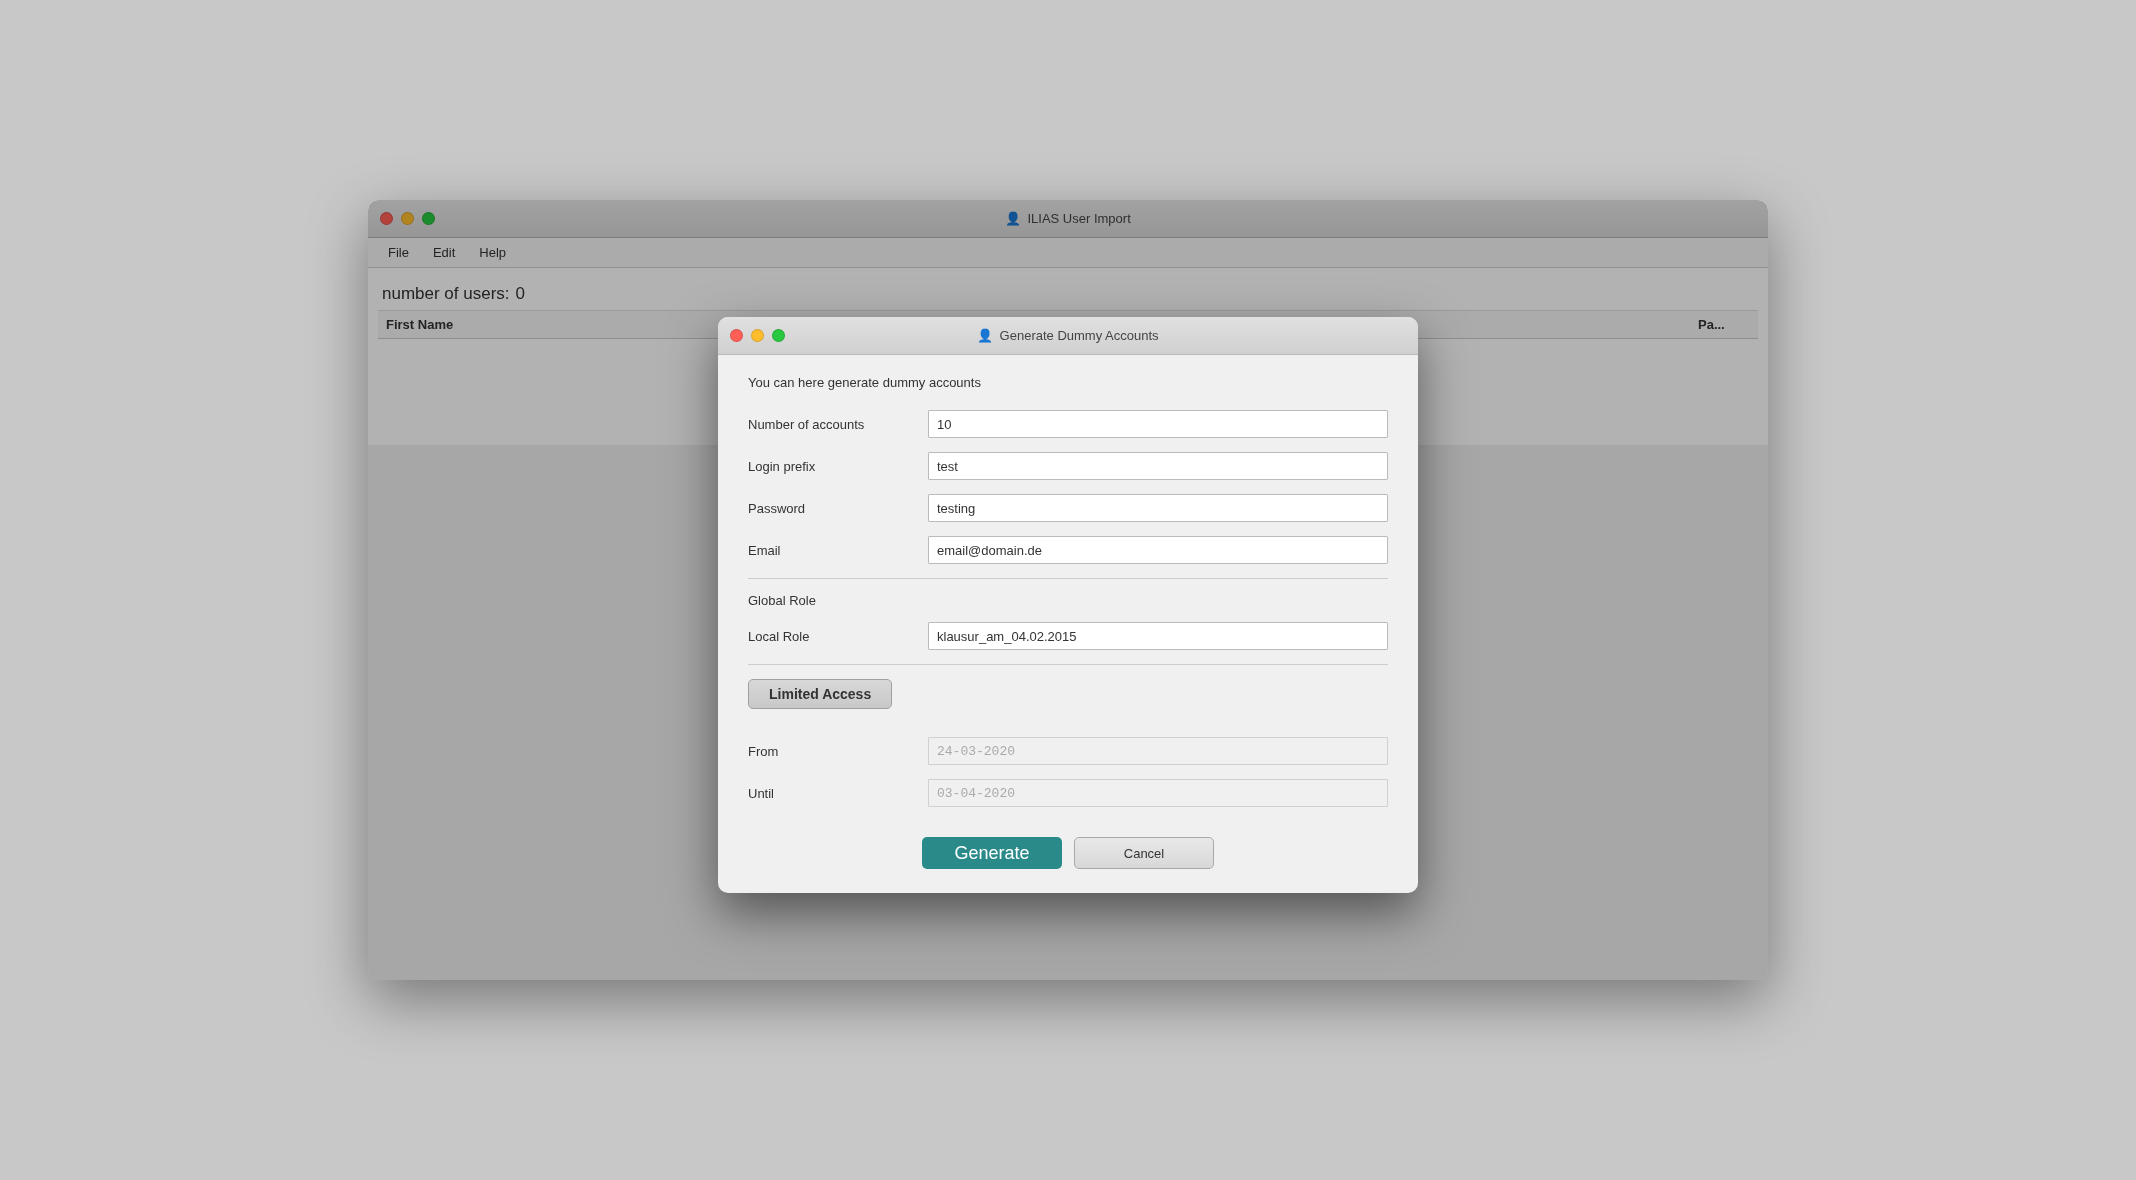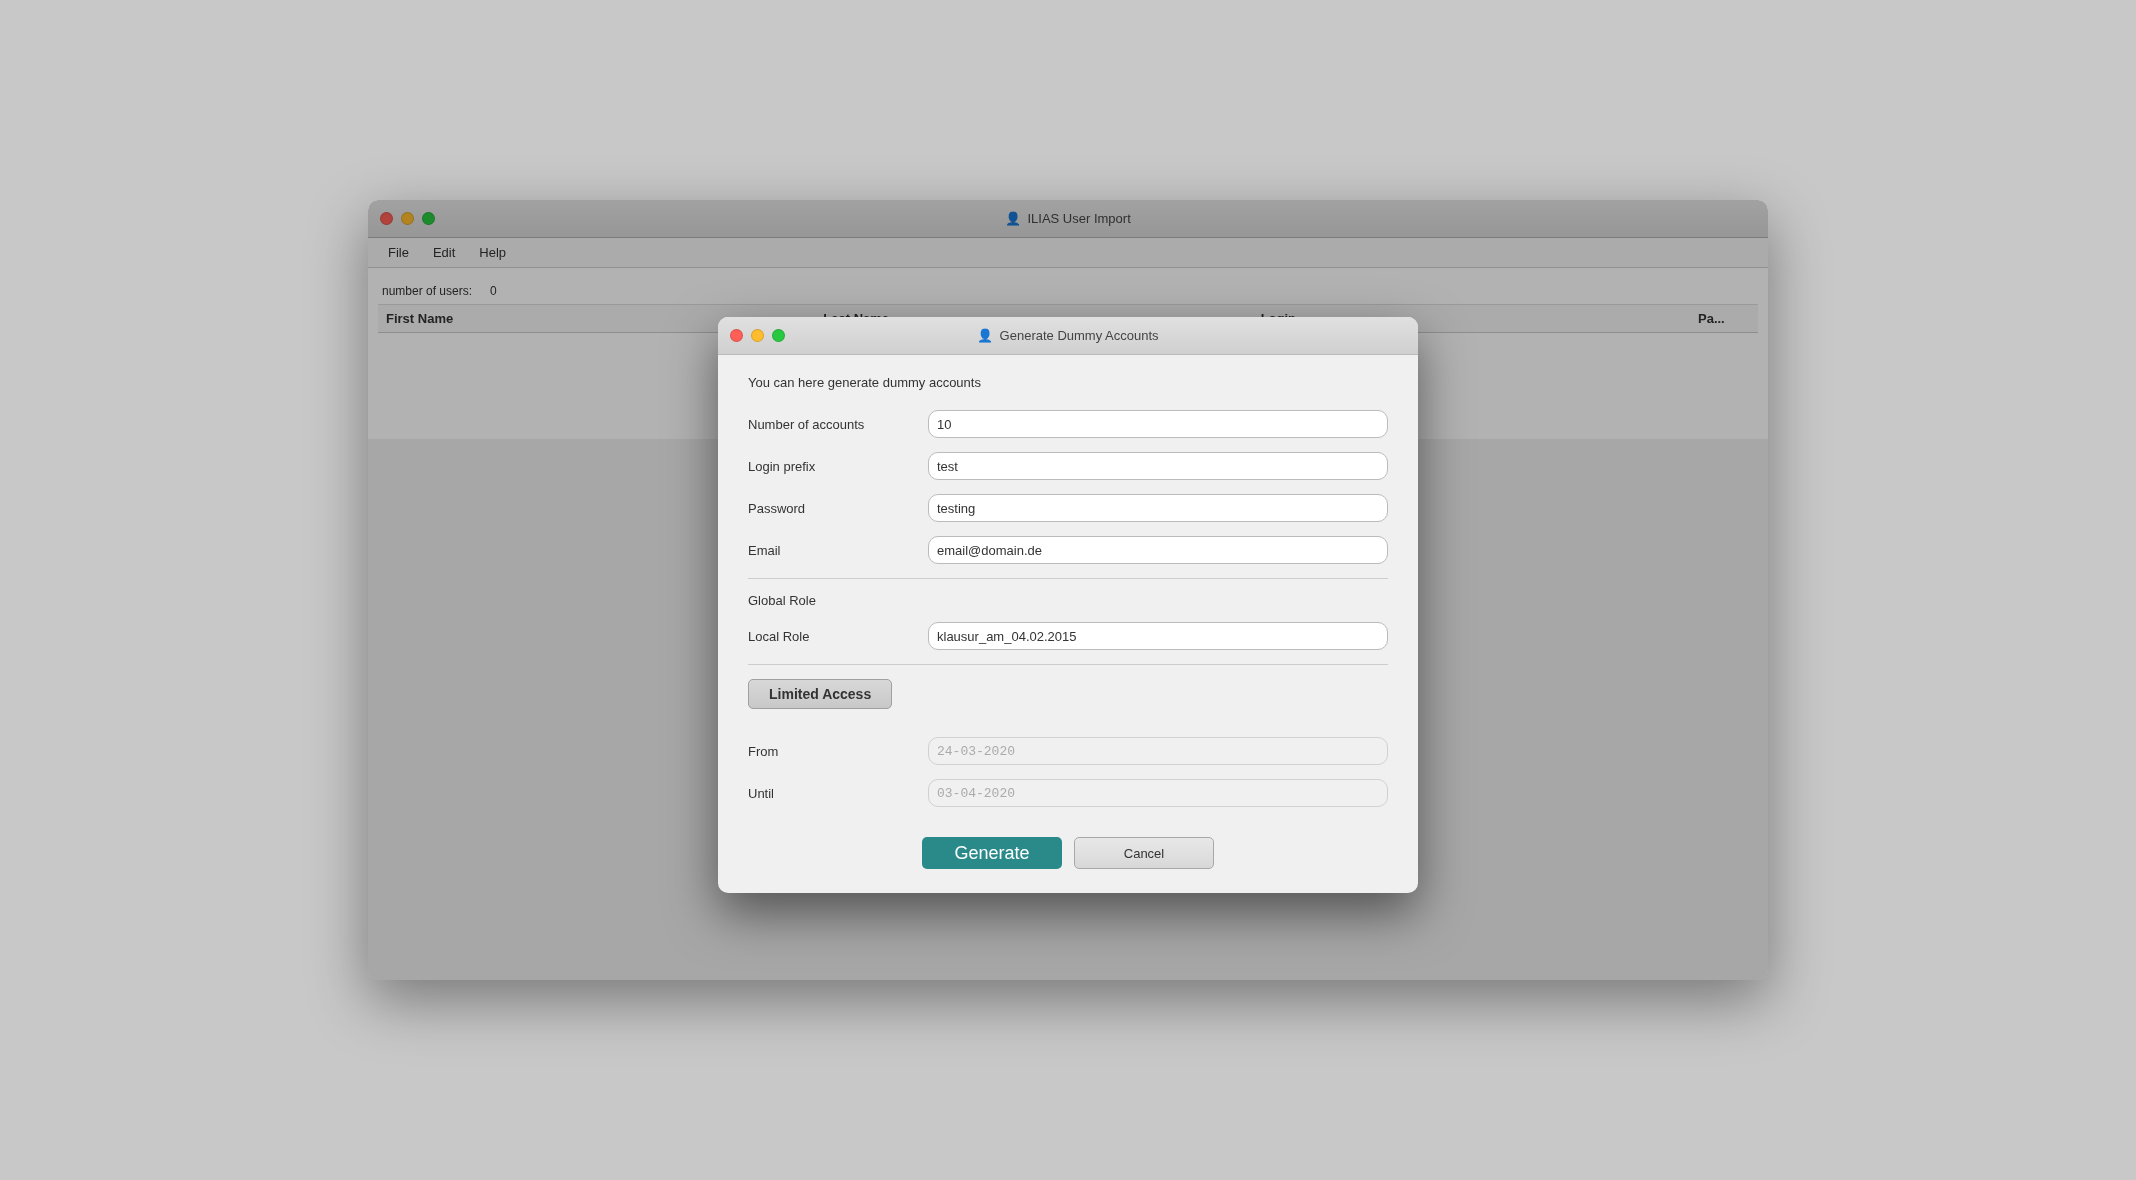--- a/index.html
+++ b/index.html
@@ -87,23 +87,23 @@
 
     
     .main-content {
       padding: 10px;
       background: white;
     }
 
     .user-count-bar {
       display: flex;
       align-items: center;
-      gap: 18px;
+      gap: 6px;
       padding: 6px 4px;
-      font-size: 12px;
+      font-size: 17px;
       color: #333;
       border-bottom: 1px solid #ddd;
     }
 
     .table-header {
       display: flex;
       background: #f5f5f5;
       border-bottom: 1px solid #ccc;
       padding: 6px 4px;
     }
@@ -195,21 +195,21 @@
       width: 180px;
       font-size: 13px;
       color: #333;
       flex-shrink: 0;
     }
 
     .form-input {
       flex: 1;
       height: 28px;
       border: 1px solid #bbb;
-      border-radius: 10px;
+      border-radius: 1px;
       padding: 0 8px;
       font-size: 13px;
       background: white;
       color: #333;
       outline: none;
     }
 
     .form-input.active-selection {
       border-color: #00a0a0;
       box-shadow: 0 0 0 2px rgba(0,160,160,0.35);

